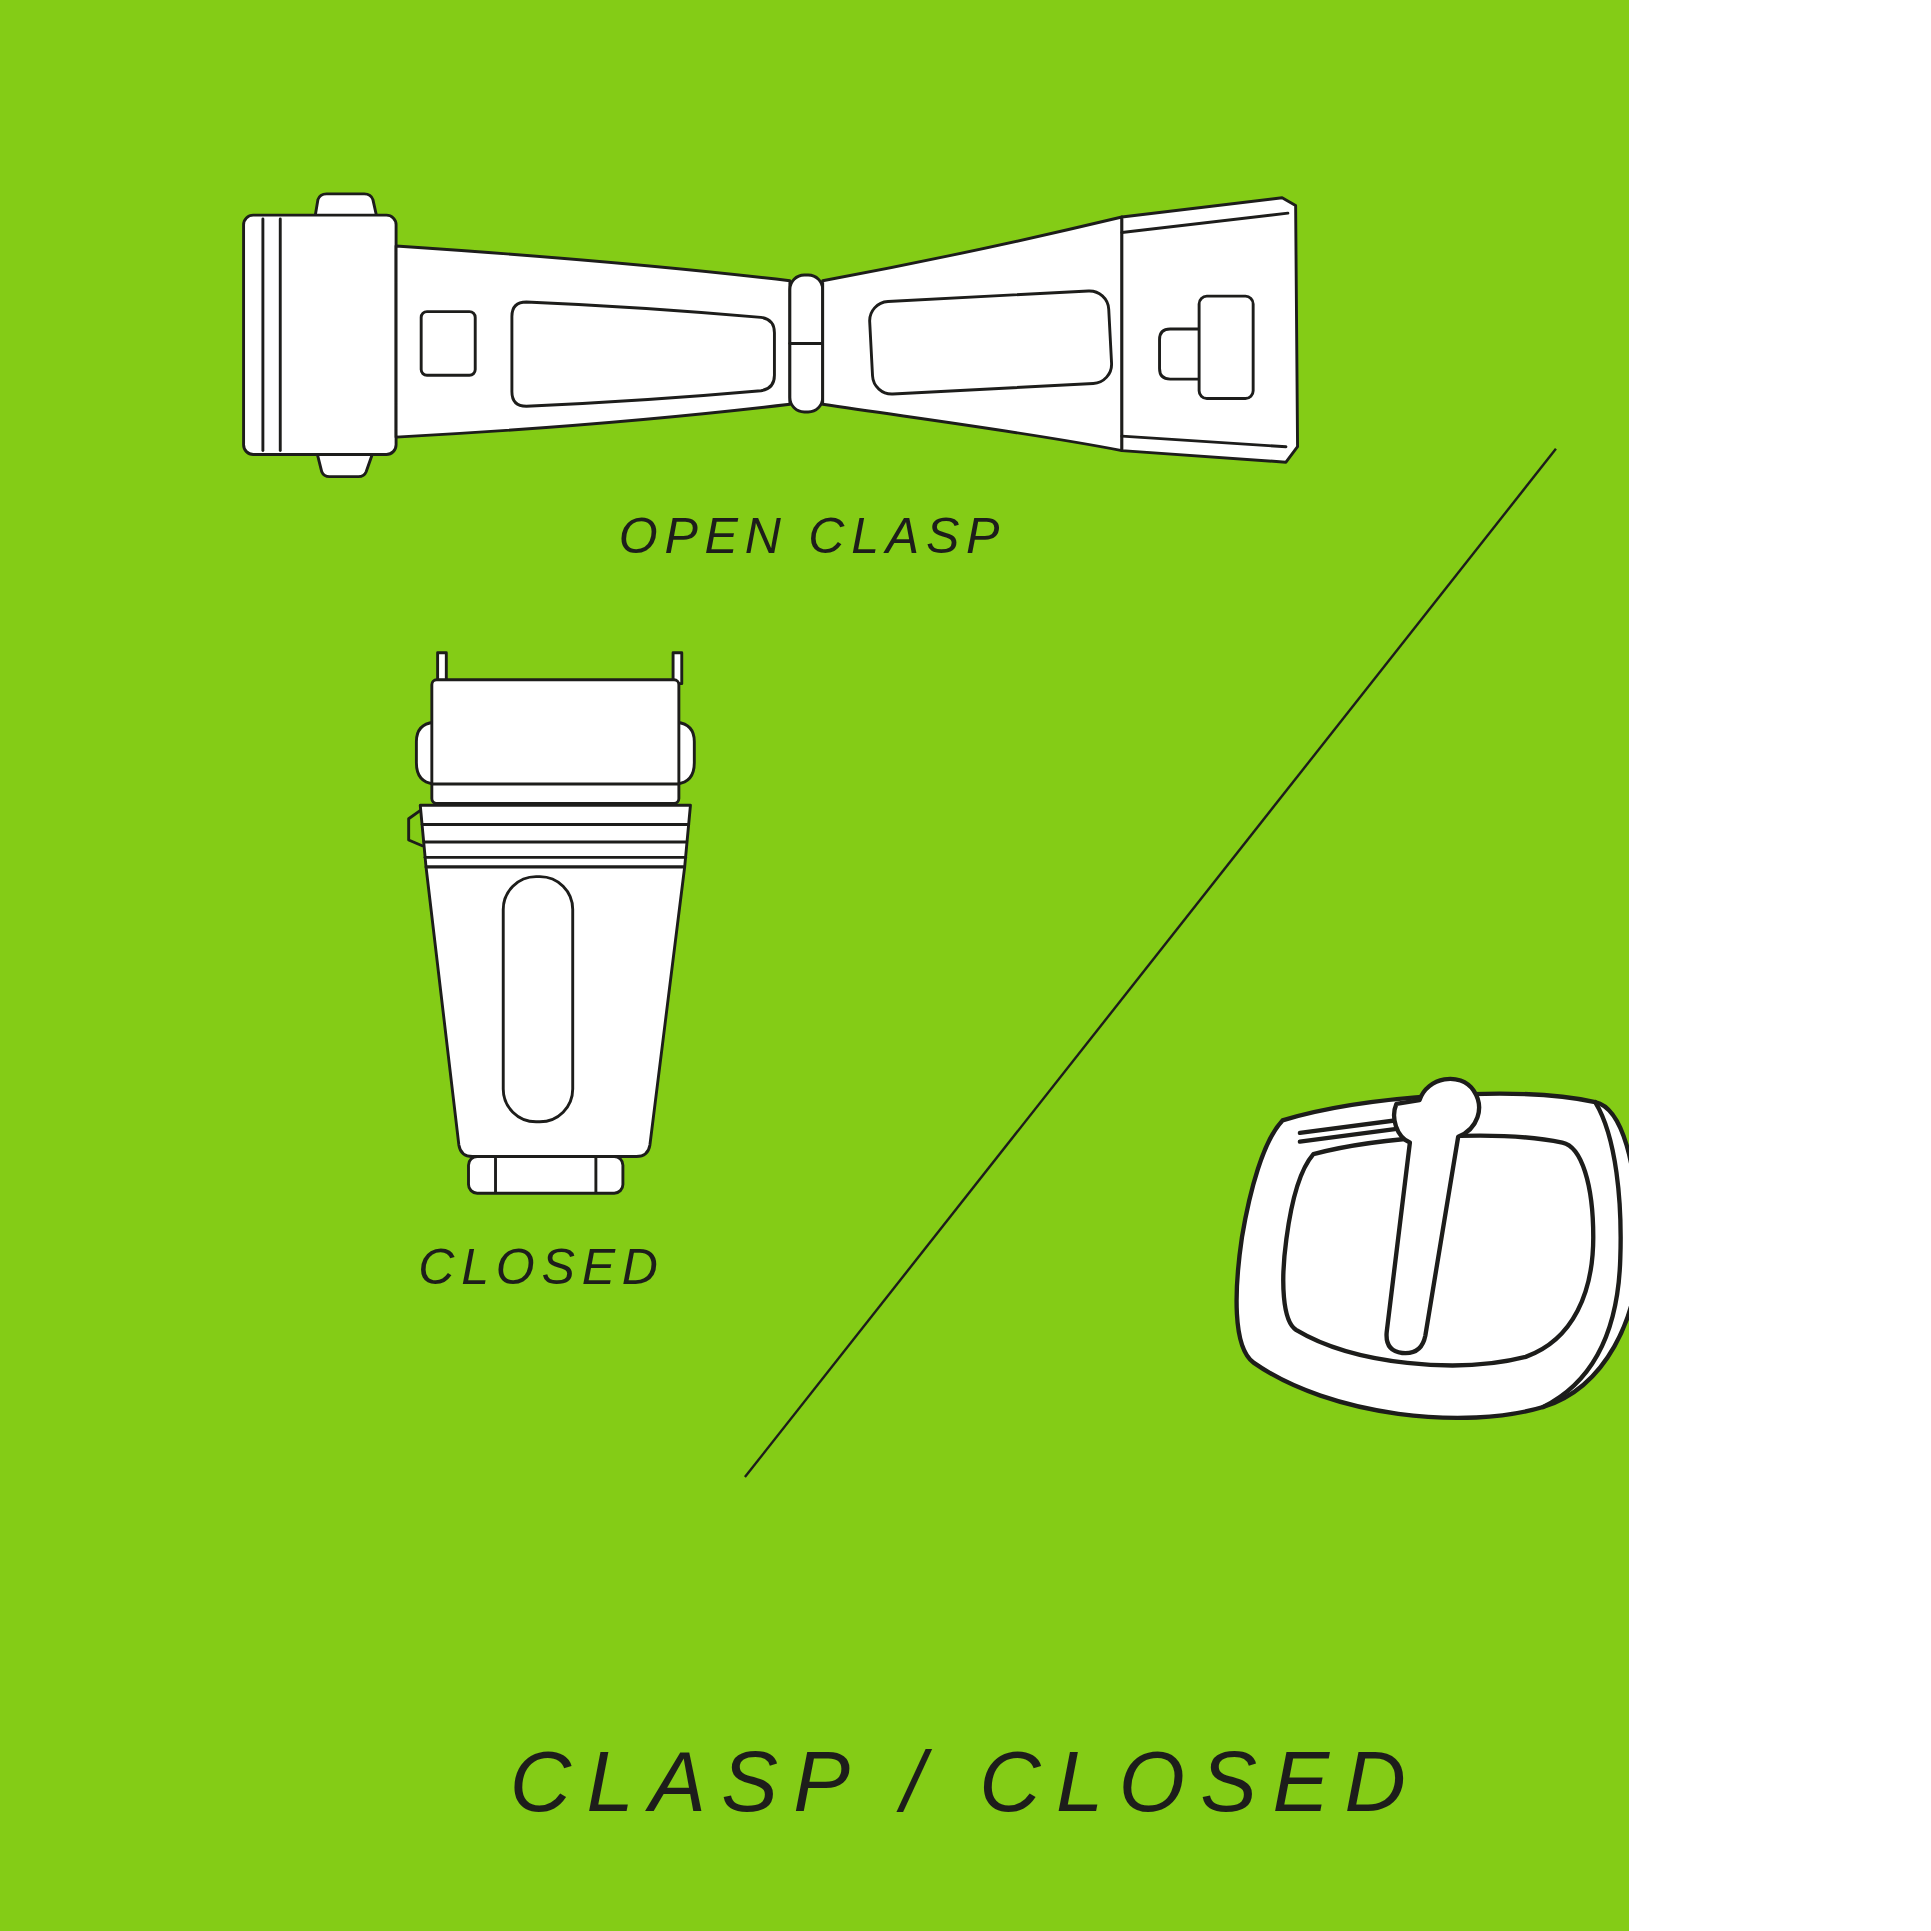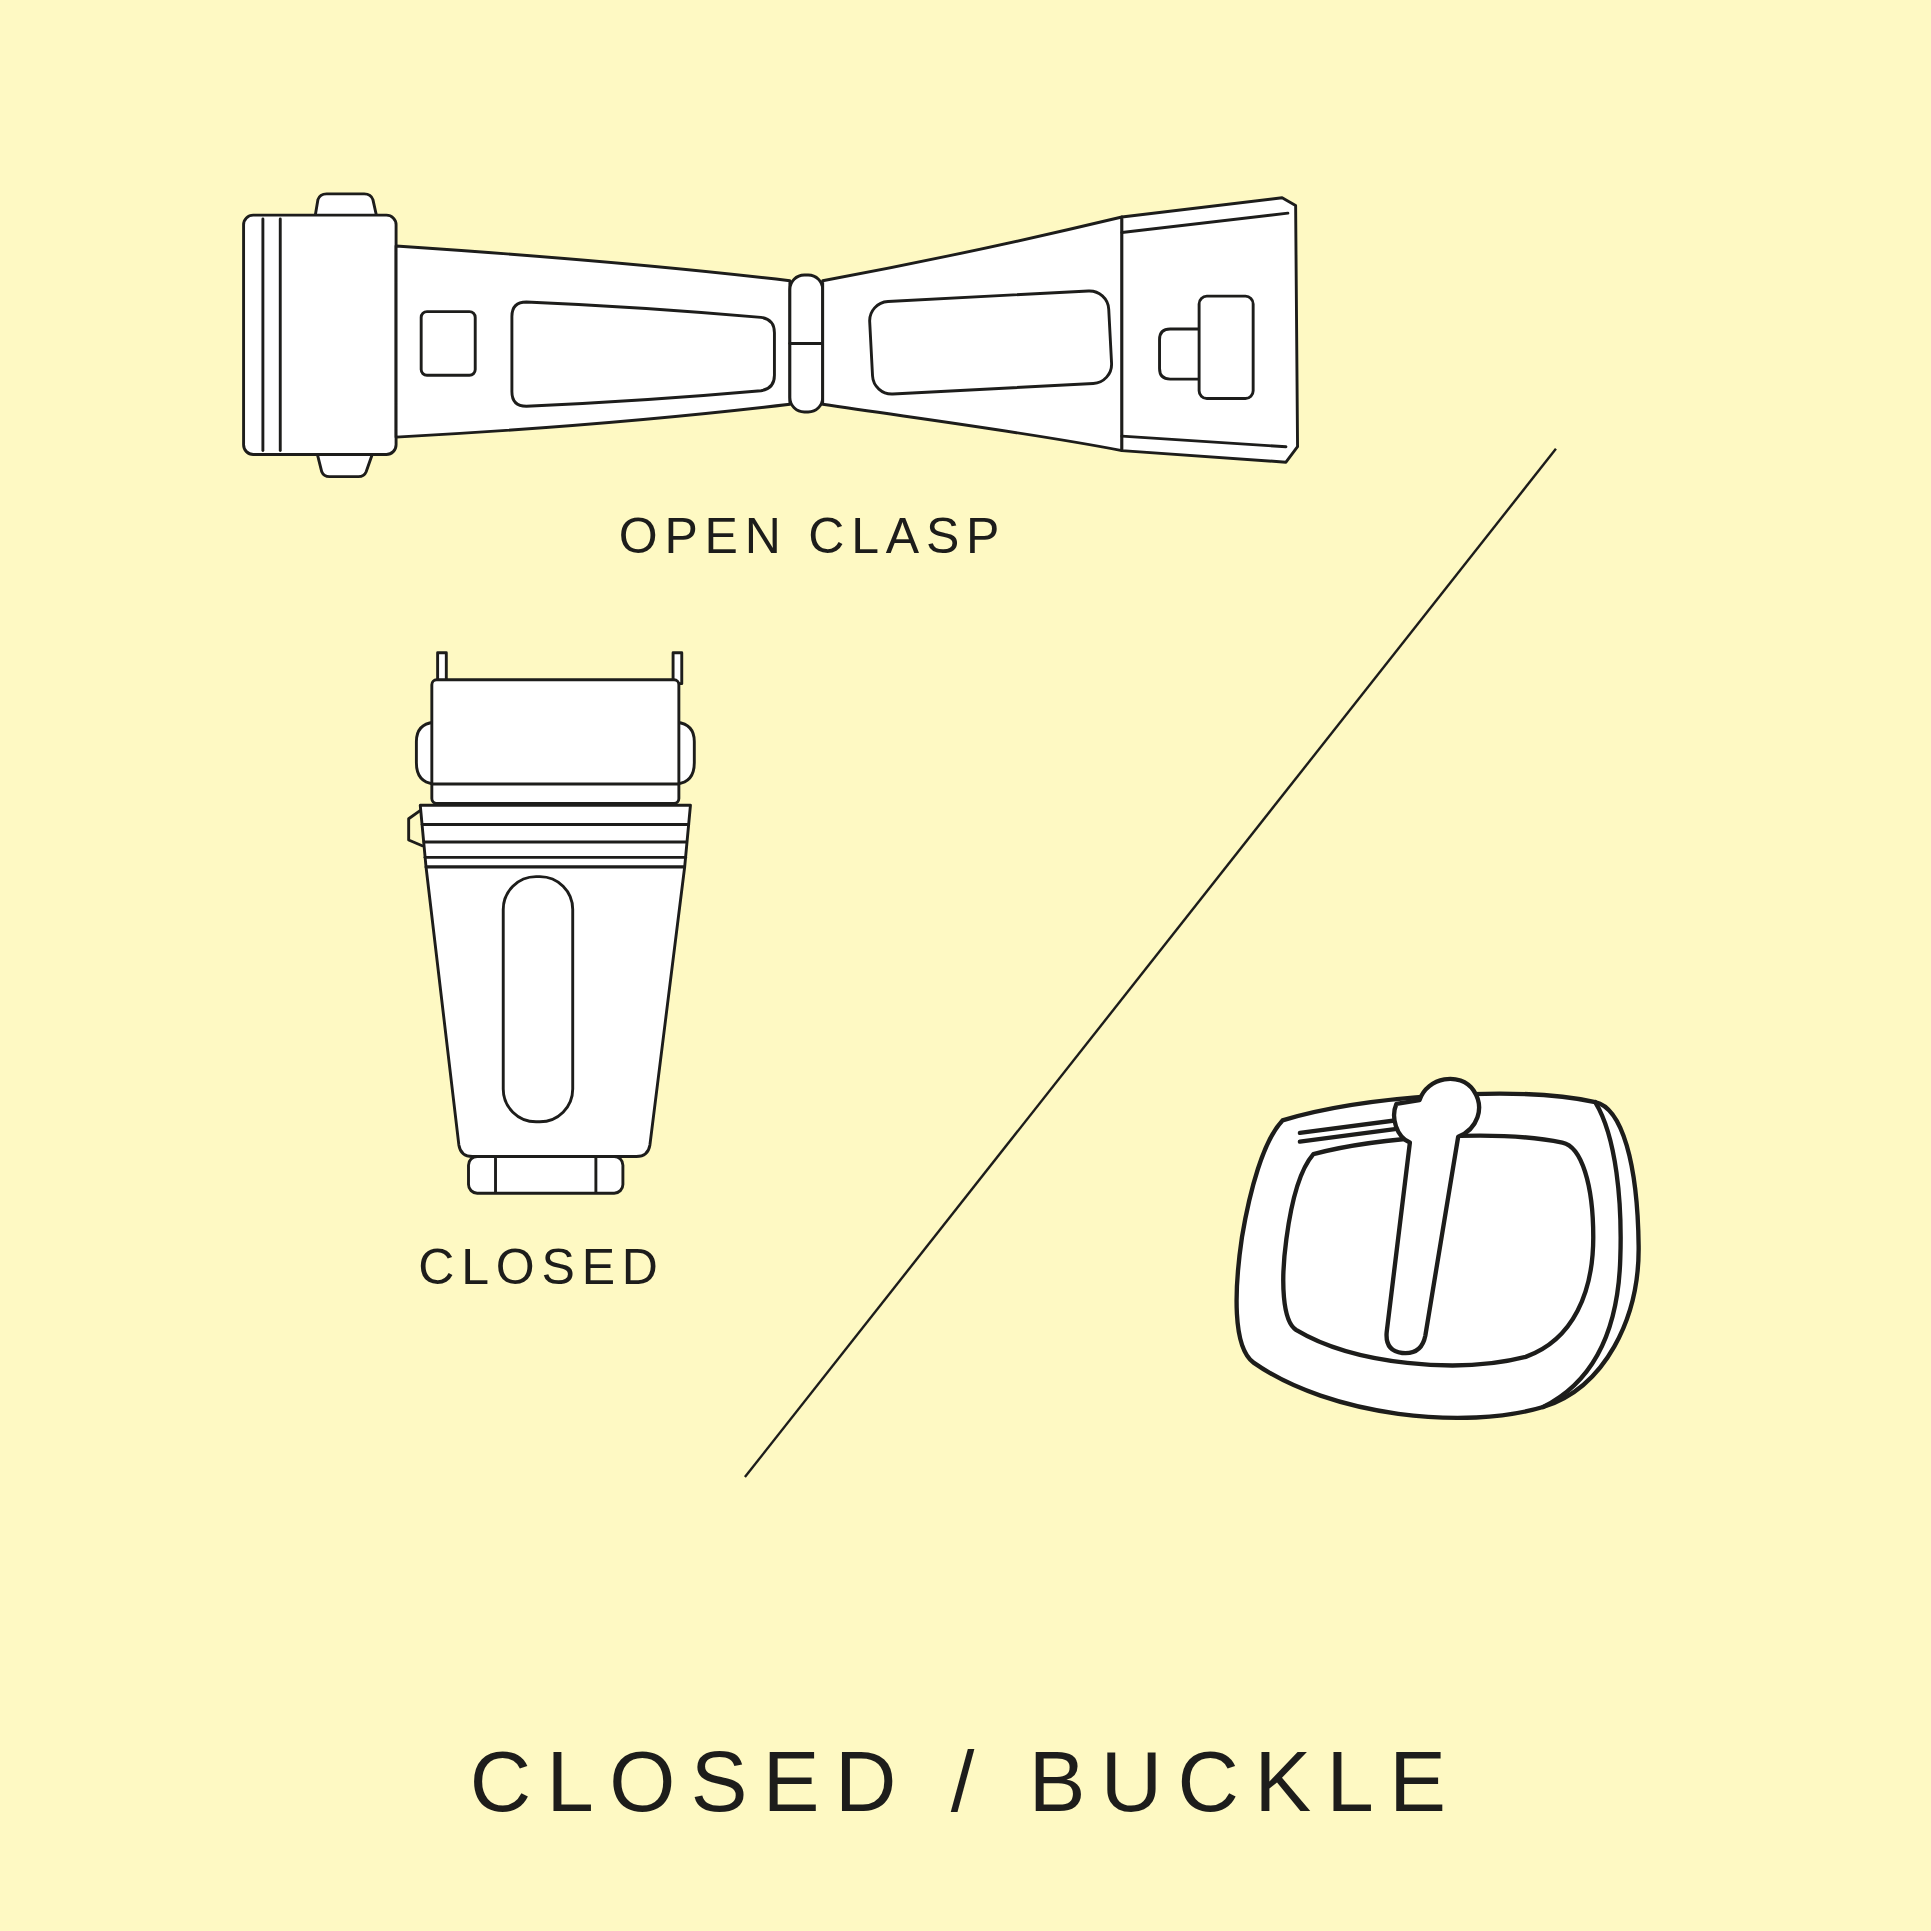--- a/index.html
+++ b/index.html
@@ -2,25 +2,26 @@
 <html><head>
 <meta charset="utf-8">
 <style>
   html, body {
     margin: 0;
     padding: 0;
     background: #ffffff;
   }
   #canvas {
     position: relative;
-    width: 1931px;
+    width: 1629px;
     height: 1931px;
-    background: #fef9c3;
+    background: #84cc16;
     overflow: hidden;
     font-family: "Liberation Sans", sans-serif;
+    font-style: italic;
   }
   .illus {
     position: absolute;
   }
   .label {
     position: absolute;
     color: #1d1d1b;
     font-size: 50px;
     letter-spacing: 6.8px;
     font-weight: 400;
@@ -114,16 +115,16 @@
       <path d="M78,75 C 160,50 320,38 402,56 C 430,62 446,120 447,205 C 448,280 412,352 348,372 C 268,396 128,382 48,326 C 26,310 28,250 36,196 C 44,148 58,96 78,75 Z"></path>
       <path fill="none" d="M110,110 C 178,92 300,84 368,98 C 388,102 400,142 400,196 C 400,252 380,302 330,320 C 260,338 152,328 92,292 C 78,283 76,242 82,198 C 87,160 96,126 110,110 Z"></path>
       <path fill="none" d="M402,56 C 424,92 430,160 428,218 C 426,288 404,344 348,372"></path>
       <line x1="96" y1="88" x2="218" y2="72"></line>
       <line x1="96" y1="97" x2="218" y2="81"></line>
       <circle fill="none" cx="234" cy="80" r="12"></circle>
       <path d="M220,54 C 228,30 262,24 276,44 C 288,62 280,84 260,92 L 226,298 Q 222,318 202,316 Q 184,314 186,294 L 210,98 C 196,92 190,72 196,58 Z"></path>
     </g>
   </svg>
 
-  <div class="page-title">CLOSED / BUCKLE</div>
+  <div class="page-title">CLASP / CLOSED</div>
 
 </div>
 
 
 </body></html>

